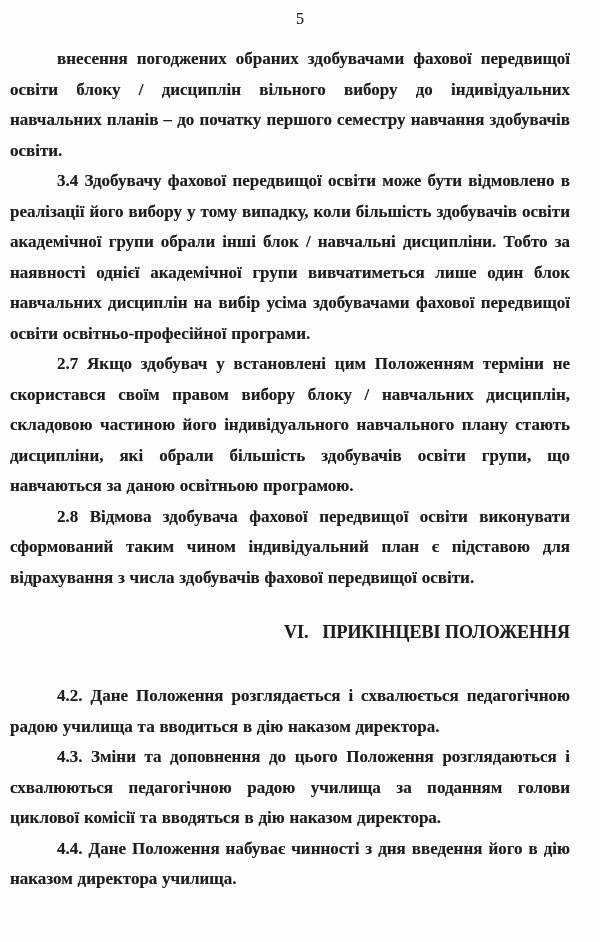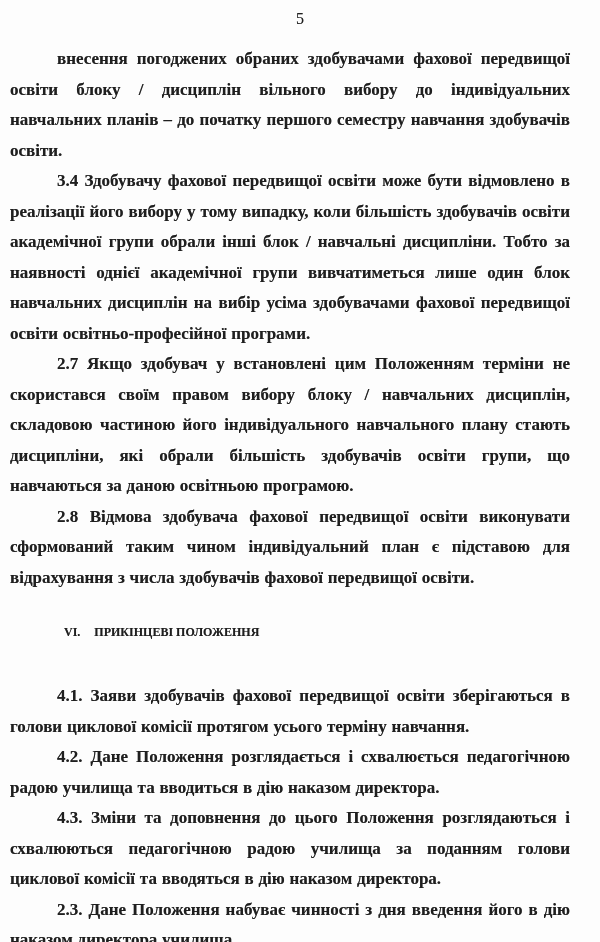--- a/index.html
+++ b/index.html
@@ -29,22 +29,22 @@
     margin: 0;
     font-size: 17px;
     line-height: 30.5px;
     text-align: justify;
     text-indent: 47px;
     word-spacing: 0.5px;
     font-weight: bold;
   }
   h2.section-heading {
     margin: 26px 0 36px 54px;
-    text-align: left;
-    font-size: 12px;
+    text-align: right;
+    font-size: 18px;
     line-height: 26px;
     font-weight: bold;
     white-space: nowrap;
   }
   h2.section-heading .heading-number {
     margin-right: 14px;
   }
 </style>
 </head>
 <body>
@@ -58,19 +58,18 @@
     <p>3.4 Здобувачу фахової передвищої освіти може бути відмовлено в реалізації його вибору у тому випадку, коли більшість здобувачів освіти академічної групи обрали інші блок / навчальні дисципліни. Тобто за наявності однієї академічної групи вивчатиметься лише один блок навчальних дисциплін на вибір усіма здобувачами фахової передвищої освіти освітньо-професійної програми.</p>
     <p>2.7 Якщо здобувач у встановлені цим Положенням терміни не скористався своїм правом вибору блоку / навчальних дисциплін, складовою частиною його індивідуального навчального плану стають дисципліни, які обрали більшість здобувачів освіти групи, що навчаються за даною освітньою програмою.</p>
     <p>2.8 Відмова здобувача фахової передвищої освіти виконувати сформований таким чином індивідуальний план є підставою для відрахування з числа здобувачів фахової передвищої освіти.</p>
   </div>
 
   <h2 class="section-heading">
     <span class="heading-number">VI.</span><span>ПРИКІНЦЕВІ ПОЛОЖЕННЯ</span>
   </h2>
 
   <div class="body-text">
-    <p>4.1. Заяви здобувачів фахової передвищої освіти зберігаються в голови циклової комісії протягом усього терміну навчання.</p>
     <p>4.2. Дане Положення розглядається і схвалюється педагогічною радою училища та вводиться в дію наказом директора.</p>
     <p>4.3. Зміни та доповнення до цього Положення розглядаються і схвалюються педагогічною радою училища за поданням голови циклової комісії та вводяться в дію наказом директора.</p>
-    <p>2.3. Дане Положення набуває чинності з дня введення його в дію наказом директора училища.</p>
+    <p>4.4. Дане Положення набуває чинності з дня введення його в дію наказом директора училища.</p>
   </div>
 
 </div>
 
 </body></html>

